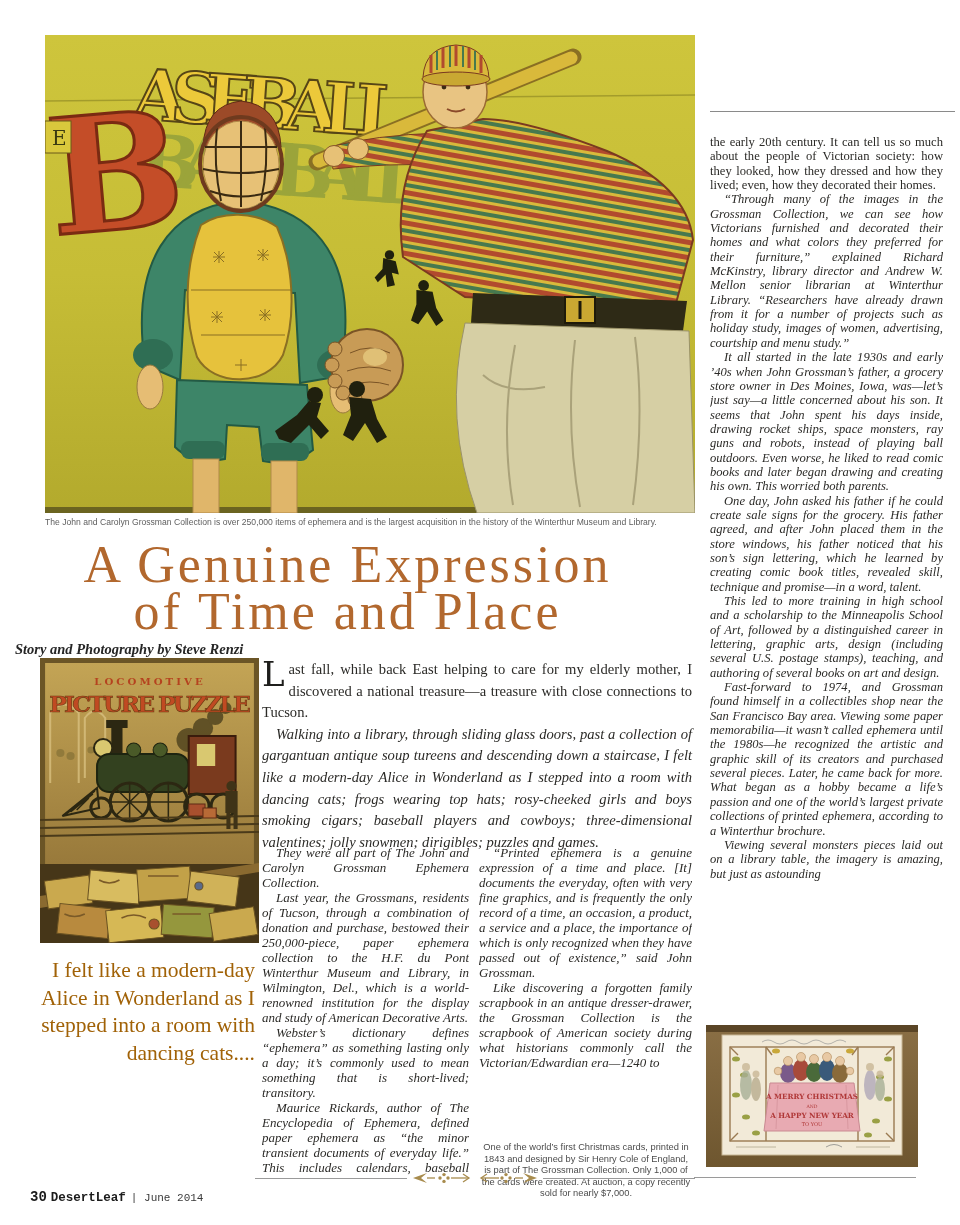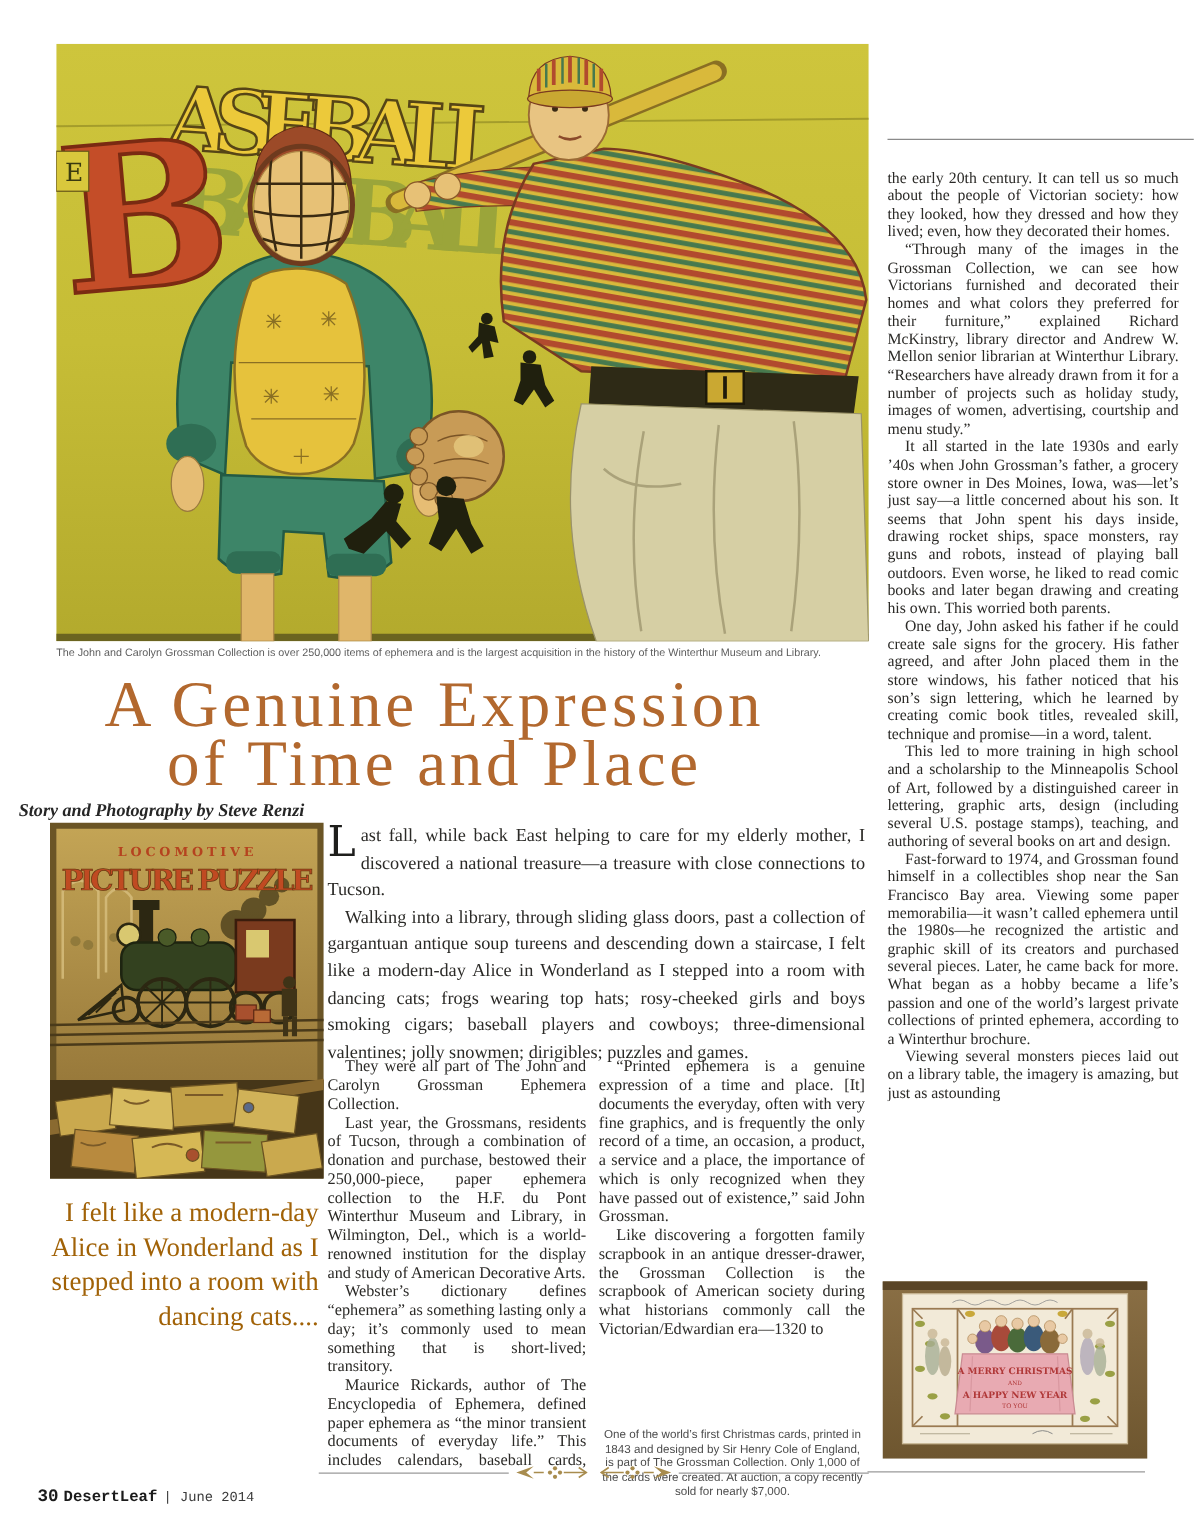--- a/index.html
+++ b/index.html
@@ -3,21 +3,21 @@
 <meta charset="utf-8">
 <style>
   html,body{margin:0;padding:0;}
   body{
     width:960px;height:1225px;position:relative;background:#ffffff;
     font-family:"Liberation Serif","DejaVu Serif",serif;color:#2b2a27;
     overflow:hidden;
   }
   .abs{position:absolute;}
   p{margin:0;text-align:justify;}
-  p.ind{text-indent:14px;}
+  p.ind{text-indent:14px;font-style:italic;}
 
   
   .hero{left:45px;top:35px;width:650px;height:478px;}
   .hero svg,.puzzle svg,.card svg{display:block;width:100%;height:100%;}
   .hero-caption{left:45px;top:517px;width:650px;text-align:left;
     font-family:"Liberation Sans",sans-serif;font-size:8.6px;color:#5e5e5e;}
 
   
   .title{left:15px;top:541px;width:665px;text-align:center;color:#b2682e;
     font-size:52px;line-height:47px;letter-spacing:3px;font-family:"Liberation Serif",serif;}
@@ -296,21 +296,21 @@
 </div>
 
 <div class="abs colA">
   <p class="ind">They were all part of The John and Carolyn Grossman Ephemera Collection.</p>
   <p class="ind">Last year, the Grossmans, residents of Tucson, through a combination of donation and purchase, bestowed their 250,000-piece, paper ephemera collection to the H.F. du Pont Winterthur Museum and Library, in Wilmington, Del., which is a world-renowned institution for the display and study of American Decorative Arts.</p>
   <p class="ind">Webster’s dictionary defines “ephemera” as something lasting only a day; it’s commonly used to mean something that is short-lived; transitory.</p>
   <p class="ind">Maurice Rickards, author of The Encyclopedia of Ephemera, defined paper ephemera as “the minor transient documents of everyday life.” This includes calendars, baseball cards, cigar labels, greeting cards, menus, posters,</p>
 </div>
 <div class="abs colB">
   <p class="ind">“Printed ephemera is a genuine expression of a time and place. [It] documents the everyday, often with very fine graphics, and is frequently the only record of a time, an occasion, a product, a service and a place, the importance of which is only recognized when they have passed out of existence,” said John Grossman.</p>
-  <p class="ind">Like discovering a forgotten family scrapbook in an antique dresser-drawer, the Grossman Collection is the scrapbook of American society during what historians commonly call the Victorian/Edwardian era—1320 to</p>
+  <p class="ind">Like discovering a forgotten family scrapbook in an antique dresser-drawer, the Grossman Collection is the scrapbook of American society during what historians commonly call the Victorian/Edwardian era—1240 to</p>
 </div>
 <div class="abs card-caption">One of the world’s first Christmas cards, printed in 1843 and designed by Sir Henry Cole of England, is part of The Grossman Collection. Only 1,000 of the cards were created. At auction, a copy recently sold for nearly $7,000.</div>
 
 <div class="abs rule-top"></div>
 <div class="abs right-col">
   <p>the early 20th century. It can tell us so much about the people of Victorian society: how they looked, how they dressed and how they lived; even, how they decorated their homes.</p>
   <p class="ind">“Through many of the images in the Grossman Collection, we can see how Victorians furnished and decorated their homes and what colors they preferred for their furniture,” explained Richard McKinstry, library director and Andrew W. Mellon senior librarian at Winterthur Library. “Researchers have already drawn from it for a number of projects such as holiday study, images of women, advertising, courtship and menu study.”</p>
   <p class="ind">It all started in the late 1930s and early ’40s when John Grossman’s father, a grocery store owner in Des Moines, Iowa, was—let’s just say—a little concerned about his son. It seems that John spent his days inside, drawing rocket ships, space monsters, ray guns and robots, instead of playing ball outdoors. Even worse, he liked to read comic books and later began drawing and creating his own. This worried both parents.</p>
   <p class="ind">One day, John asked his father if he could create sale signs for the grocery. His father agreed, and after John placed them in the store windows, his father noticed that his son’s sign lettering, which he learned by creating comic book titles, revealed skill, technique and promise—in a word, talent.</p>
   <p class="ind">This led to more training in high school and a scholarship to the Minneapolis School of Art, followed by a distinguished career in lettering, graphic arts, design (including several U.S. postage stamps), teaching, and authoring of several books on art and design.</p>

